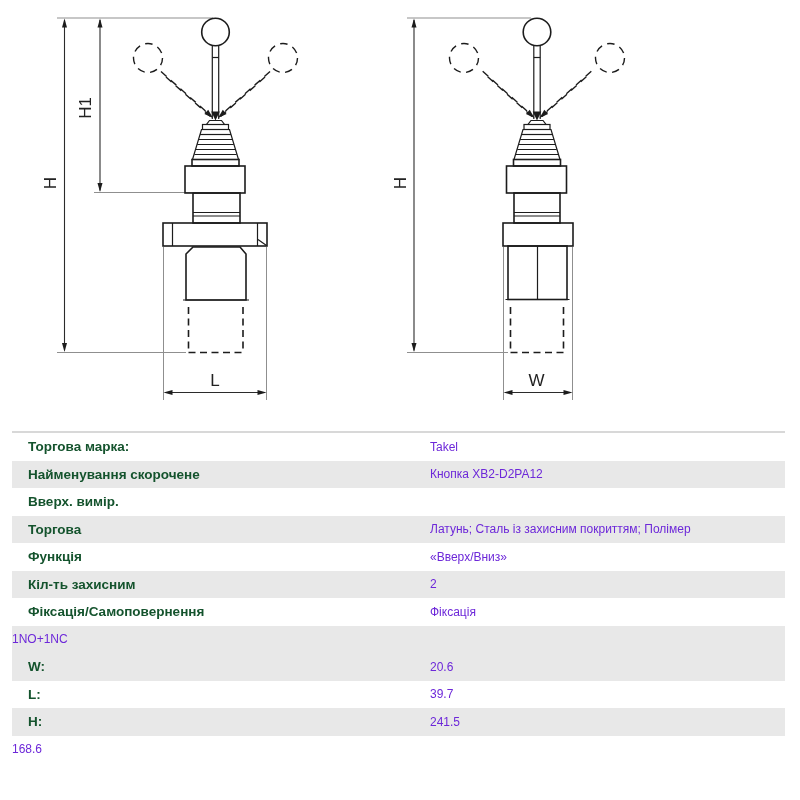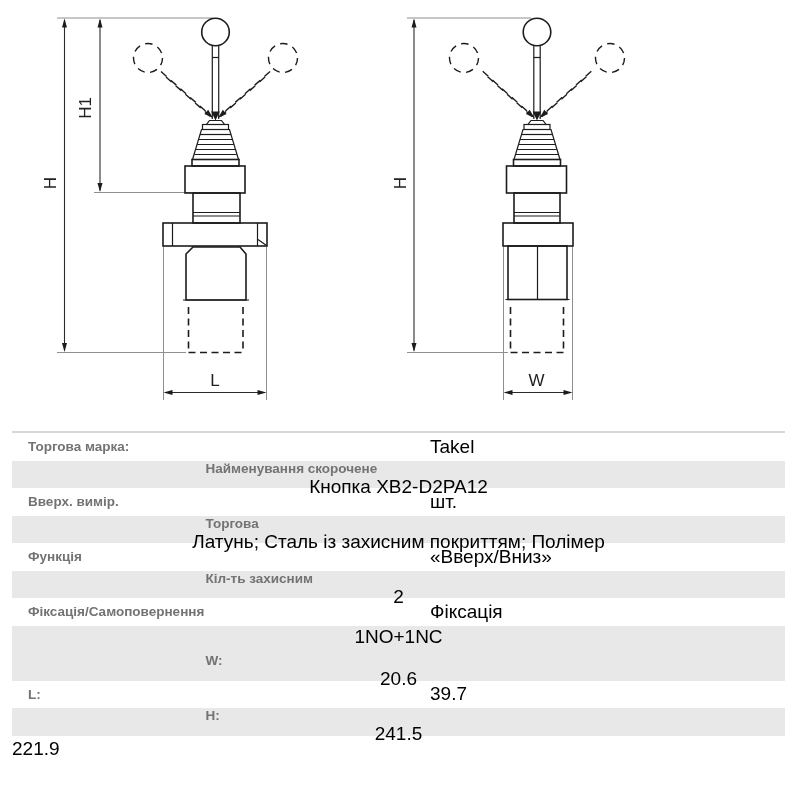--- a/index.html
+++ b/index.html
@@ -18,26 +18,26 @@
   .dim  { stroke:#2b2b2b; fill:none; stroke-width:1.1; }
   .ah   { fill:#1c1c1c; stroke:none; }
   .dimtext { font:17px "Liberation Sans","DejaVu Sans",sans-serif; fill:#222222; }
 
   
   .spec-table {
     position:absolute; left:12px; top:431px; width:773px;
     border-top:2px solid #d8d8d8;
   }
   .spec-row { display:flex; align-items:center; height:27.5px; background:#ffffff; }
-  .spec-row.alt { background:#e8e8e8;flex-direction:column; }
+  .spec-row.alt { background:#e8e8e8; }
   .spec-label {
     width:402px; padding-left:16px; flex:none;
-    font-size:13.5px; font-weight:bold; color:#737373; white-space:nowrap;
+    font-size:13.5px; font-weight:bold; color:#14532d; white-space:nowrap;
   }
-  .spec-value { flex:1; font-size:19px; color:#000000; white-space:nowrap; }
+  .spec-value { flex:1; font-size:12px; color:#6d28d9; white-space:nowrap; }
   .spec-label sub { font-size:9.5px; vertical-align:-2px; }
 </style>
 </head>
 <body>
 
 <div id="app">
 
   <div class="drawing-wrap">
     <svg width="800" height="430" viewBox="0 0 800 430">
 
@@ -170,21 +170,20 @@
       <div class="spec-value">Takel</div>
     </div>
 
     <div class="spec-row alt">
       <div class="spec-label"><span>Найменування скорочене</span></div>
       <div class="spec-value">Кнопка XB2-D2PA12</div>
     </div>
 
     <div class="spec-row">
       <div class="spec-label"><span>Вверх. вимір.</span></div>
-      <div class="spec-value">шт.</div>
     </div>
 
     <div class="spec-row alt">
       <div class="spec-label"><span>Торгова</span></div>
       <div class="spec-value">Латунь; Сталь із захисним покриттям; Полімер</div>
     </div>
 
     <div class="spec-row">
       <div class="spec-label"><span>Функція</span></div>
       <div class="spec-value">«Вверх/Вниз»</div>
@@ -214,17 +213,17 @@
       <div class="spec-label"><span>L:</span></div>
       <div class="spec-value">39.7</div>
     </div>
 
     <div class="spec-row alt">
       <div class="spec-label"><span>H:</span></div>
       <div class="spec-value">241.5</div>
     </div>
 
     <div class="spec-row">
-      <div class="spec-value">221.9</div>
+      <div class="spec-value">168.6</div>
     </div>
 
   </div>
 </div>
 
 </body></html>

